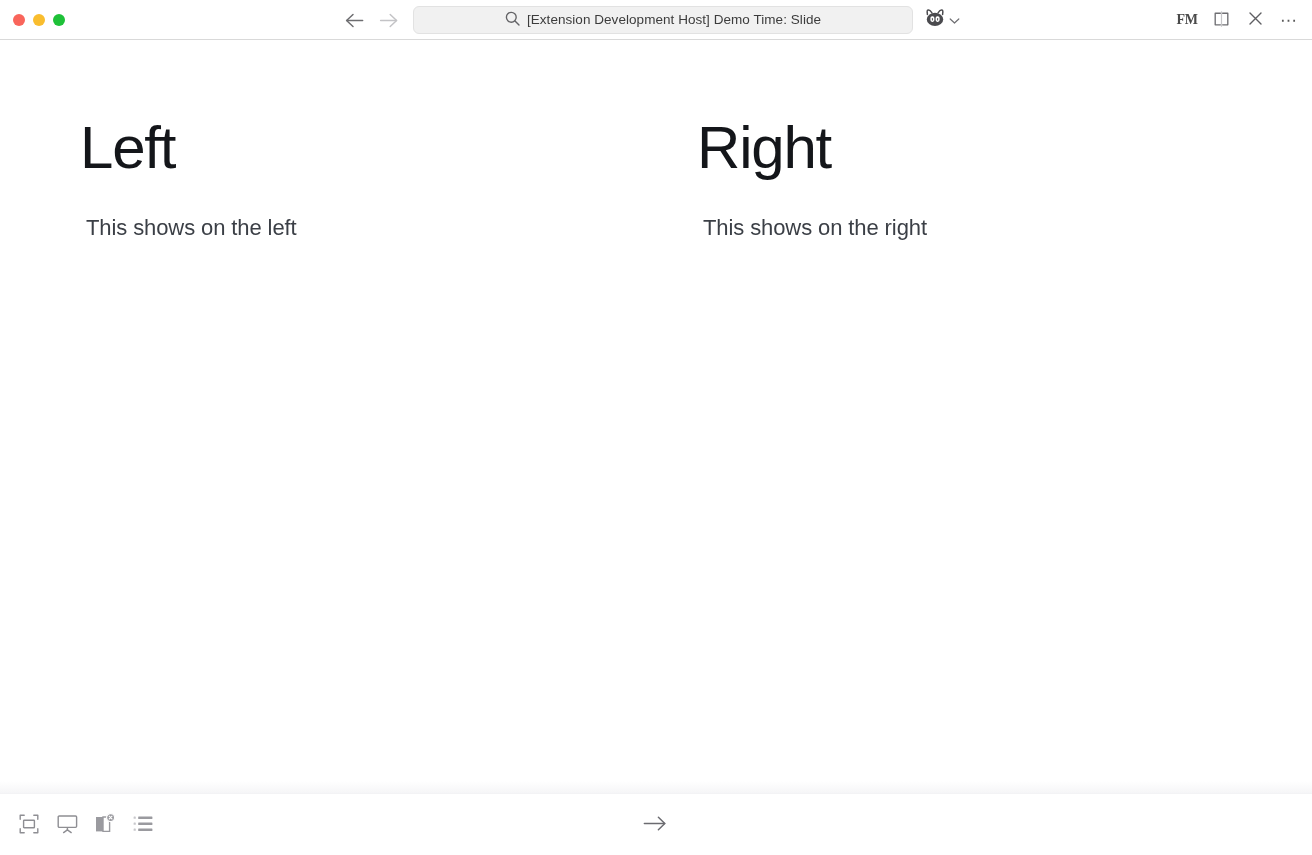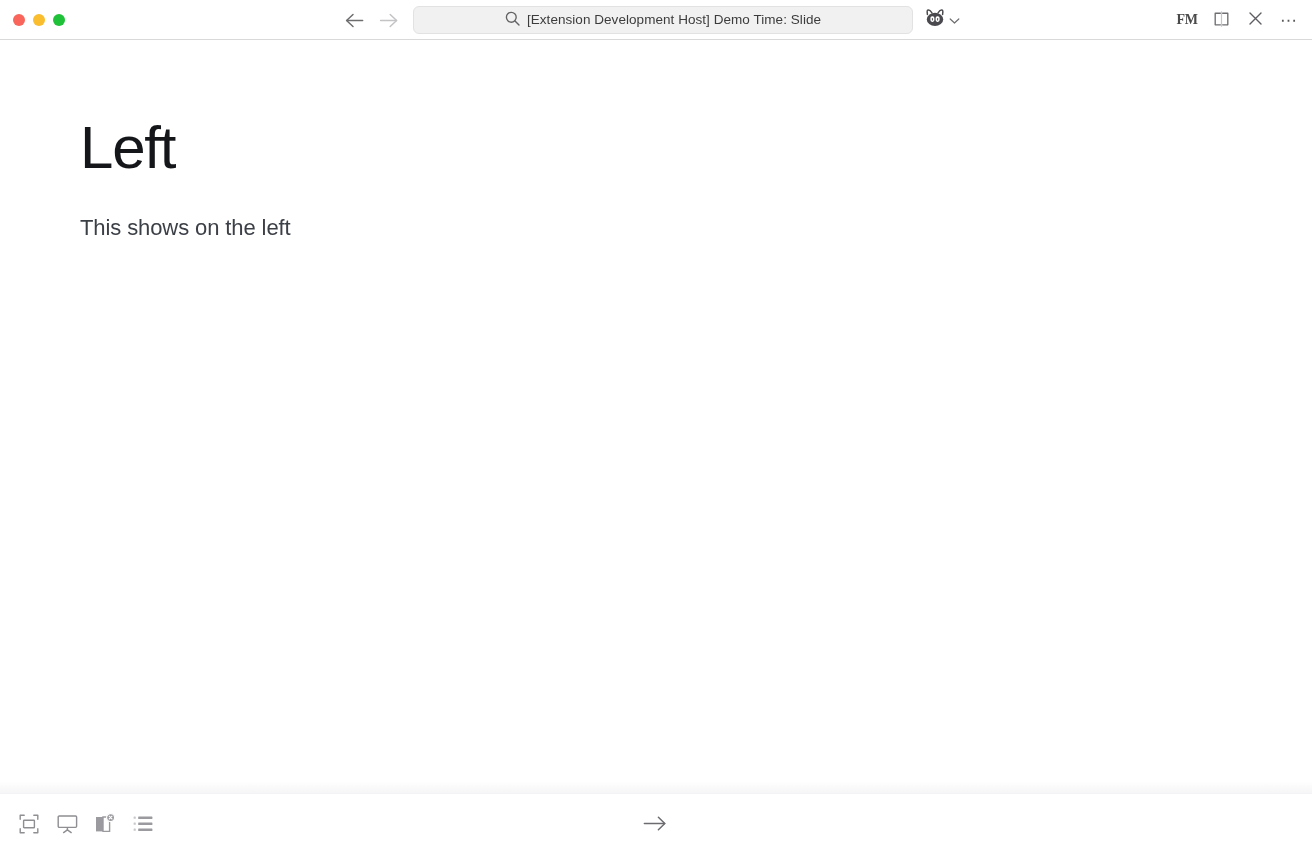--- a/index.html
+++ b/index.html
@@ -163,20 +163,21 @@
     line-height: 1.05;
     letter-spacing: -1.2px;
     margin-bottom: 34px;
   }
   .slide-p {
     font-size: 22px;
     font-weight: 400;
     color: #3b3f46;
     line-height: 1.4;
     letter-spacing: -0.1px;
+    margin-left: 6px;
   }
 
   
   .bottombar {
     position: relative;
     height: 62px;
     width: 100%;
     background: #ffffff;
     border-top: 1px solid #ececec;
   }
@@ -324,20 +325,24 @@
 </div>
 
 <div class="canvas">
   <div class="columns">
 
     <div class="col col-left">
       <div class="slide-h1">Left</div>
       <div class="slide-p">This shows on the left</div>
     </div>
 
+    <div class="col col-right">
+      <div class="slide-h1">Right</div>
+      <div class="slide-p">This shows on the right</div>
+    </div>
 
   </div>
 </div>
 
 <div class="bottombar">
 
   <div class="bb-left">
 
     <button class="bb-btn">
       <span>

